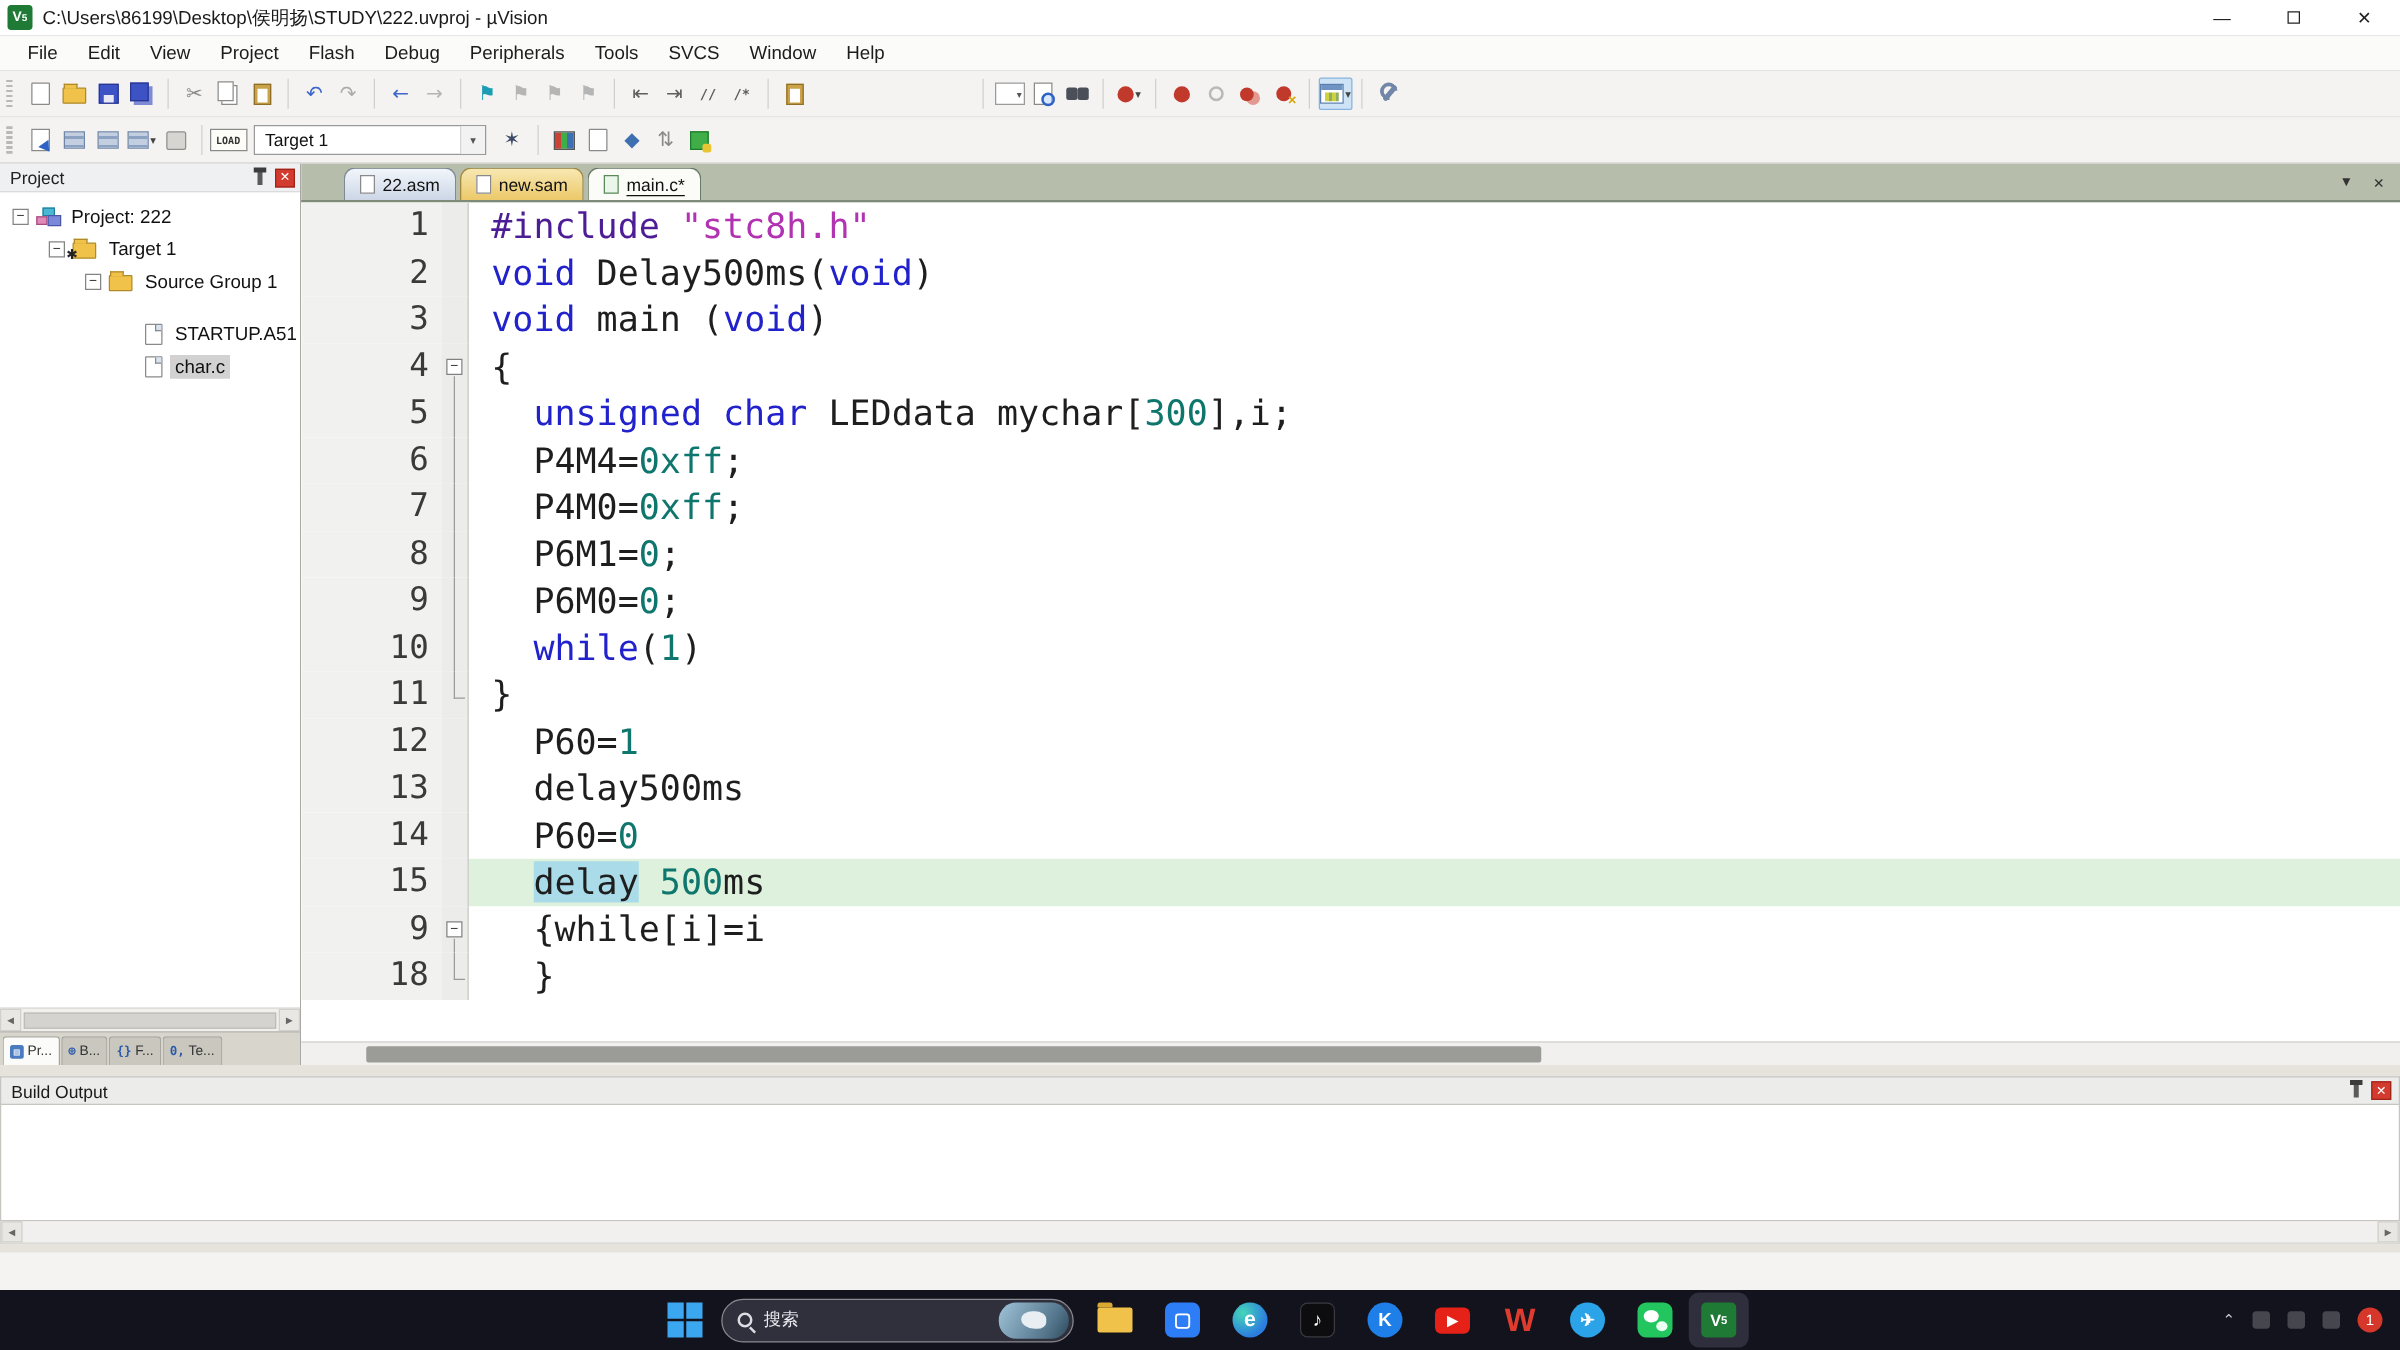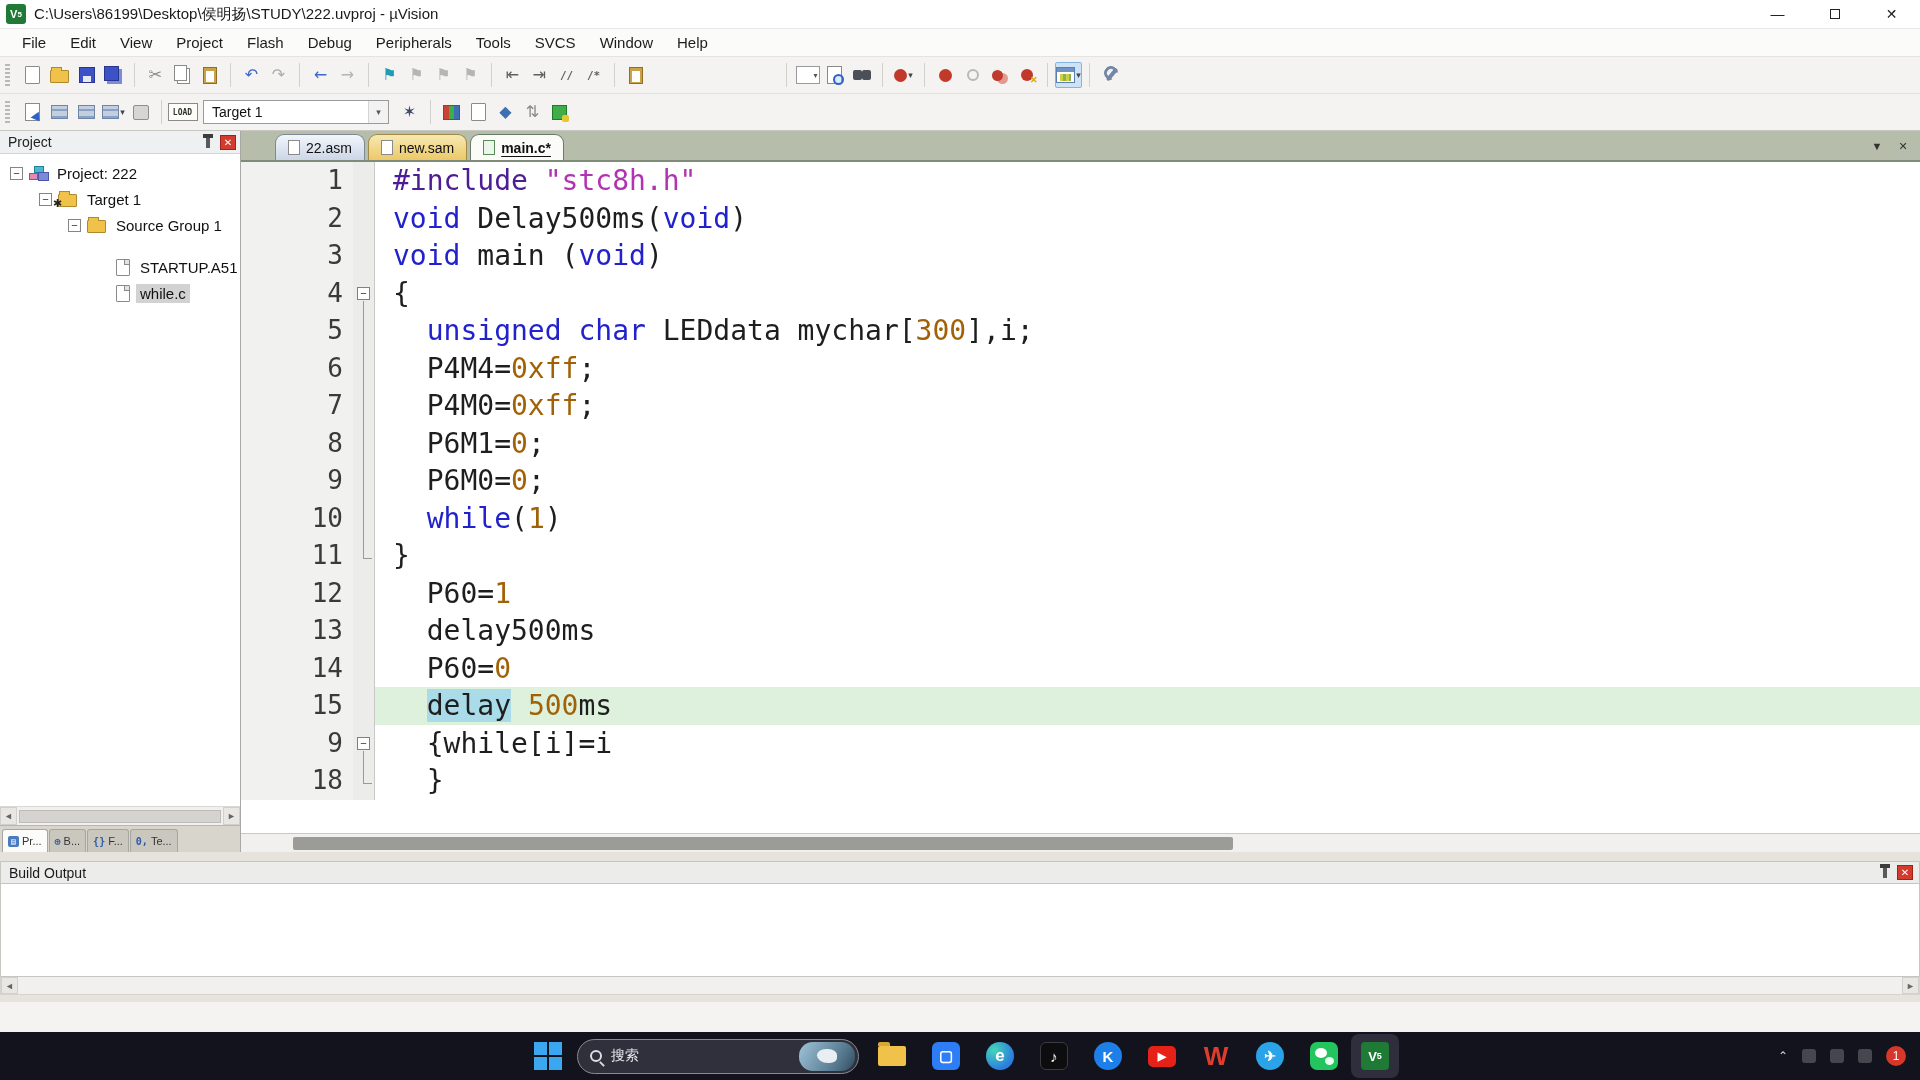--- a/index.html
+++ b/index.html
@@ -114,37 +114,37 @@
   .ptab .pticon.sq { width:11px; height:11px; background:#4a7ac0; border-radius:2px; color:#fff; font-size:8px; display:inline-flex; align-items:center; justify-content:center; }
 
   
   .editor { flex:1; display:flex; flex-direction:column; background:#fff; min-width:0; }
   .tabbar { height:31px; background:#b6bdab; display:flex; align-items:flex-end; padding-left:34px; border-bottom:2px solid #7f8a78; position:relative; }
   .etab { height:26px; display:flex; align-items:center; padding:0 12px; margin-right:3px; border:1px solid #7d8a96; border-bottom:none; border-radius:9px 9px 0 0; font-size:14px; color:#111; }
   .etab .eticon { width:12px; height:15px; background:#fff; border:1px solid #8a8a8a; margin-right:6px; }
   .etab.t0 { background:linear-gradient(#f2f6fb,#ccd6e6);text-align:right; }
   .etab.t1 { background:linear-gradient(#f7e8b2,#ecc969); border-color:#a08a46; }
   .etab.active { background:#fbfbf7; border-color:#6a7a68; }
-  .etab.active .etlabel { font-weight:bold; text-decoration:underline; text-underline-offset:3px; }
+  .etab.active .etlabel { font-weight:normal; text-decoration:underline; text-underline-offset:3px; }
   .etab.active .eticon { background:#eaf6ea; border-color:#5a8a5a; }
   .tab-ctrls { position:absolute; right:8px; top:6px; display:flex; gap:8px; }
   .tab-ctrl { width:18px; height:18px; display:flex; align-items:center; justify-content:center; font-size:11px; color:#333; }
 
   .code-area { flex:1; overflow:hidden; background:#fff; position:relative; }
   .cl { display:flex; height:37.5px; }
   .lnum { width:112px; flex:none; text-align:right; padding-right:10px; font-family:"DejaVu Sans Mono", monospace; font-size:26px; line-height:37.5px; color:#3a3a3a; background:#f1f1ef; }
   .fold { width:22px; flex:none; background:#ececea; border-right:1px solid #c8c8c6; position:relative; }
   .fold .fbox { position:absolute; left:4px; top:12px; width:13px; height:13px; background:#fff; border:1px solid #808080; font-size:11px; line-height:10px; text-align:center; color:#333; z-index:2; }
   .fold.fstart::after { content:""; position:absolute; left:10px; top:26px; bottom:0; width:1px; background:#9a9a9a; }
   .fold.fmid::after { content:""; position:absolute; left:10px; top:0; bottom:0; width:1px; background:#9a9a9a; }
   .fold.fend::after { content:""; position:absolute; left:10px; top:0; width:8px; height:21px; border-left:1px solid #9a9a9a; border-bottom:1px solid #9a9a9a; }
   .codeln { flex:1; font-family:"DejaVu Sans Mono", monospace; font-size:28px; line-height:37.5px; white-space:pre; padding-left:18px; color:#1e1e1e; min-width:0; }
   .cl.hl .codeln { background:#ddf1dc; }
   .c-kw { color:#2222cc; }
-  .c-num { color:#a16207; }
+  .c-num { color:#0f766e; }
   .c-dir { color:#4c1d95; }
   .c-str { color:#b233b2; }
   .c-pl { color:#1e1e1e; }
   .c-sel { background:#a9dce8; }
 
   .editor-hscroll { height:19px; background:#f1f0ee; border-top:1px solid #c9c8c4; display:flex; align-items:center; }
   .editor-hscroll .thumb { width:56%; height:13px; margin-left:52px; background:#9b9b98; border-radius:2px; }
 
   
   .buildout { position:absolute; left:0; top:852px; width:1920px; height:150px; background:#e6e3dc; padding-top:9px; }
@@ -440,21 +440,21 @@
             <span class="tree-label">Source Group 1</span>
           </div>
           <div class="tree-row" style="padding-left: 97px; margin-top: 16px;">
             <span class="tspacer"></span>
             <span class="ti ti-file"></span>
             <span class="tree-label">STARTUP.A51</span>
           </div>
           <div class="tree-row selected" style="padding-left: 97px;">
             <span class="tspacer"></span>
             <span class="ti ti-file"></span>
-            <span class="tree-label">while.c</span>
+            <span class="tree-label">char.c</span>
           </div>
         </div>
       <div class="panel-hscroll">
         <span class="scroll-arrow">◄</span>
         <span class="thumb"></span>
         <span class="scroll-arrow">►</span>
       </div>
       <div class="panel-tabs" id="panel-tabs">
           <div class="ptab active">
             <span class="pticon sq">▤</span>

